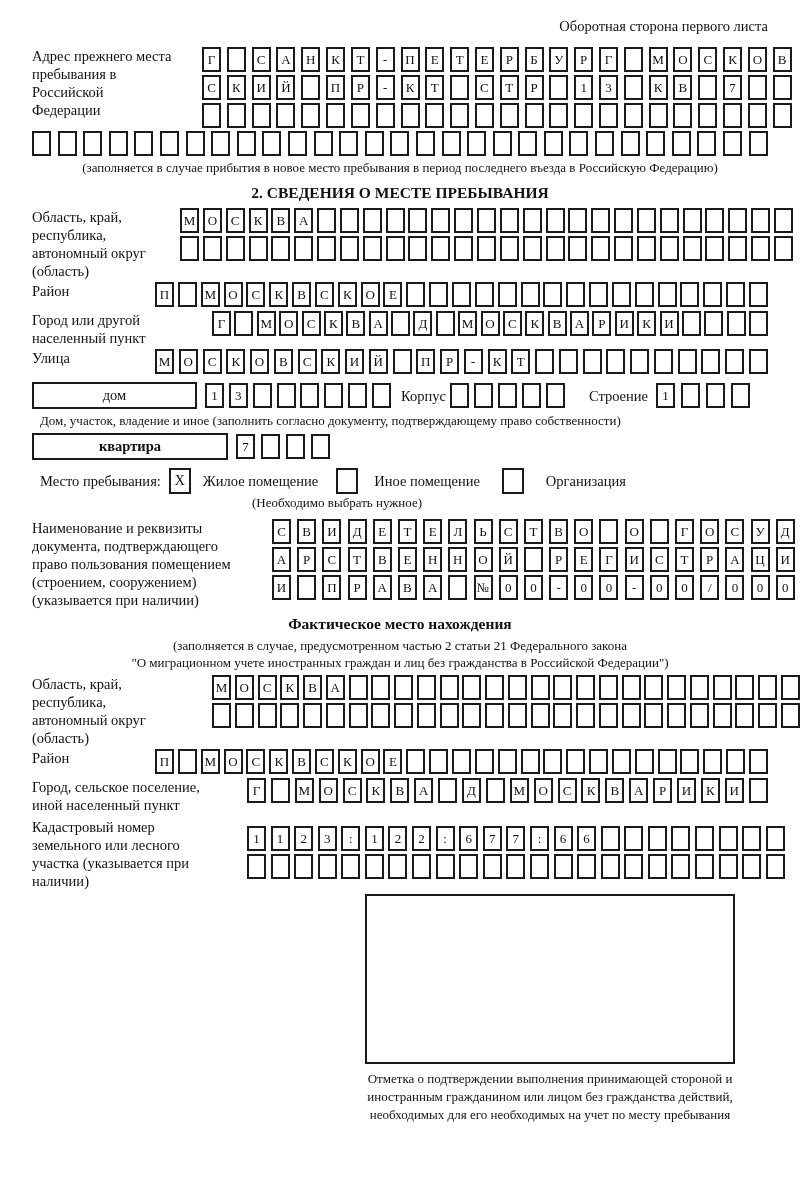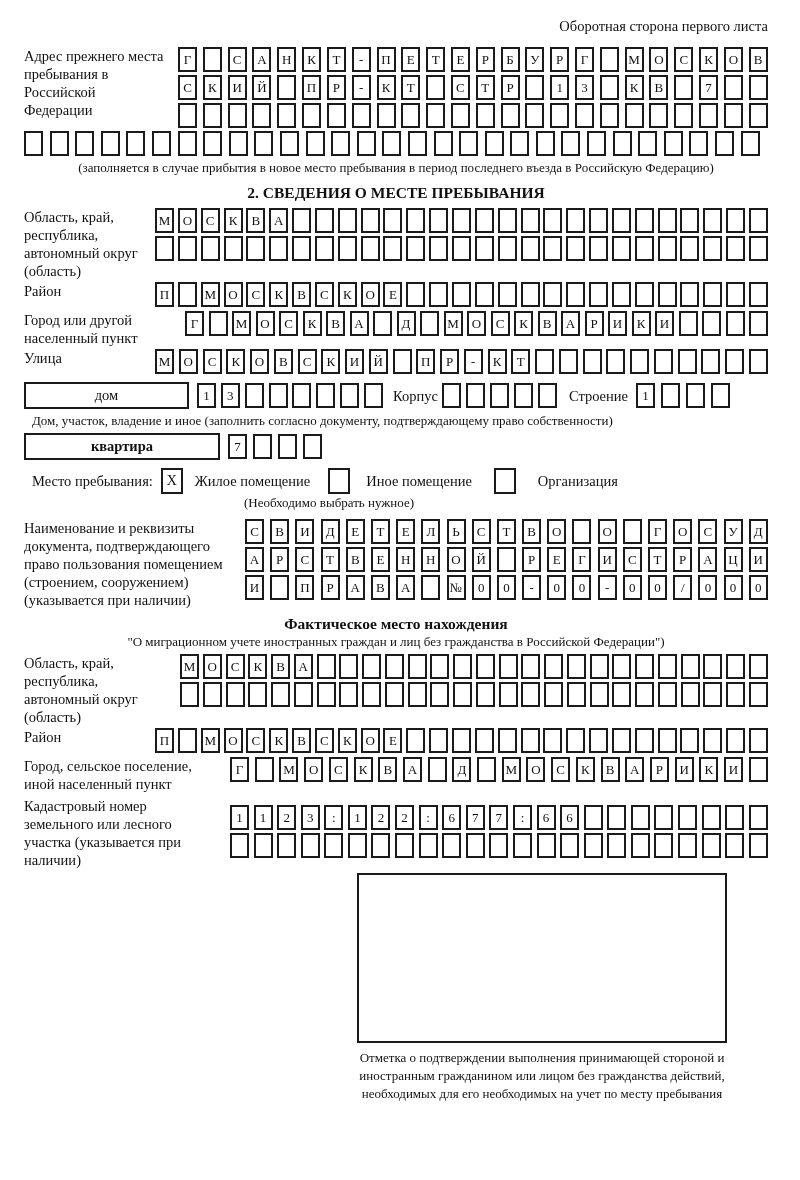--- a/index.html
+++ b/index.html
@@ -1,20 +1,20 @@
 <!DOCTYPE html>
 <html><head>
 <meta charset="utf-8">
 <style>
   html,body{margin:0;padding:0;background:#ffffff;}
   body{width:800px;height:1180px;overflow:hidden;color:#111;
        font-family:"Liberation Serif","DejaVu Serif",serif;}
-  .page{box-sizing:border-box;width:800px;height:1180px;padding:18px 32px 0 24px;}
+  .page{box-sizing:border-box;width:800px;height:1180px;padding:18px 32px 0 32px;}
   .corner{text-align:right;font-size:14.5px;}
-  .frow{display:flex;justify-content:space-between;align-items:flex-start;}
+  .frow{display:flex;justify-content:space-between;align-items:flex-start;gap:30px;}
   .lbl{font-size:14.5px;line-height:18px;}
   .grid{display:flex;flex-direction:column;gap:3px;}
   .boxrow{display:flex;justify-content:space-between;}
   .cbox{box-sizing:border-box;width:19px;height:25px;border:2px solid #1b1b1b;
         display:flex;align-items:center;justify-content:center;
         font-size:13px;line-height:1;background:#fff;}
   .w590{width:590px;} .w736{width:736px;} .w613{width:613px;} .w583{width:583px;}
   .w523{width:523px;} .w588{width:588px;} .w538{width:538px;}
   .w186{width:186px;} .w115{width:115px;} .w94{width:94px;}
   .lw140{width:140px;flex:0 0 140px;} .lw118{width:118px;flex:0 0 118px;}
@@ -331,21 +331,21 @@
         <span class="cbox"></span>
       </div>
     <div class="lbl" style="margin-left:10px;">Корпус</div>
     <div class="boxrow w115" style="margin-left:4px;">
         <span class="cbox"></span>
         <span class="cbox"></span>
         <span class="cbox"></span>
         <span class="cbox"></span>
         <span class="cbox"></span>
       </div>
-    <div class="lbl" style="margin-left:12px;">Строение</div>
+    <div class="lbl" style="margin-left:24px;">Строение</div>
     <div class="boxrow w94" style="margin-left:8px;">
         <span class="cbox">1</span>
         <span class="cbox"></span>
         <span class="cbox"></span>
         <span class="cbox"></span>
       </div>
   </div>
   <div class="caption padl8 mt3">Дом, участок, владение и иное (заполнить согласно документу, подтверждающему право собственности)</div>
 
   <div class="inlinerow mt4">
@@ -444,20 +444,21 @@
           <span class="cbox">0</span>
           <span class="cbox">/</span>
           <span class="cbox">0</span>
           <span class="cbox">0</span>
           <span class="cbox">0</span>
         </div>
     </div>
   </div>
 
   <div class="h2 mt6">Фактическое место нахождения</div>
+  <div class="caption center mt4">(заполняется в случае, предусмотренном частью 2 статьи 21 Федерального закона</div>
   <div class="caption center">"О миграционном учете иностранных граждан и лиц без гражданства в Российской Федерации")</div>
 
   <div class="frow mt4">
     <div class="lbl lw150">Область, край, республика, автономный округ (область)</div>
     <div class="grid">
       <div class="boxrow w588">
           <span class="cbox">М</span>
           <span class="cbox">О</span>
           <span class="cbox">С</span>
           <span class="cbox">К</span>

